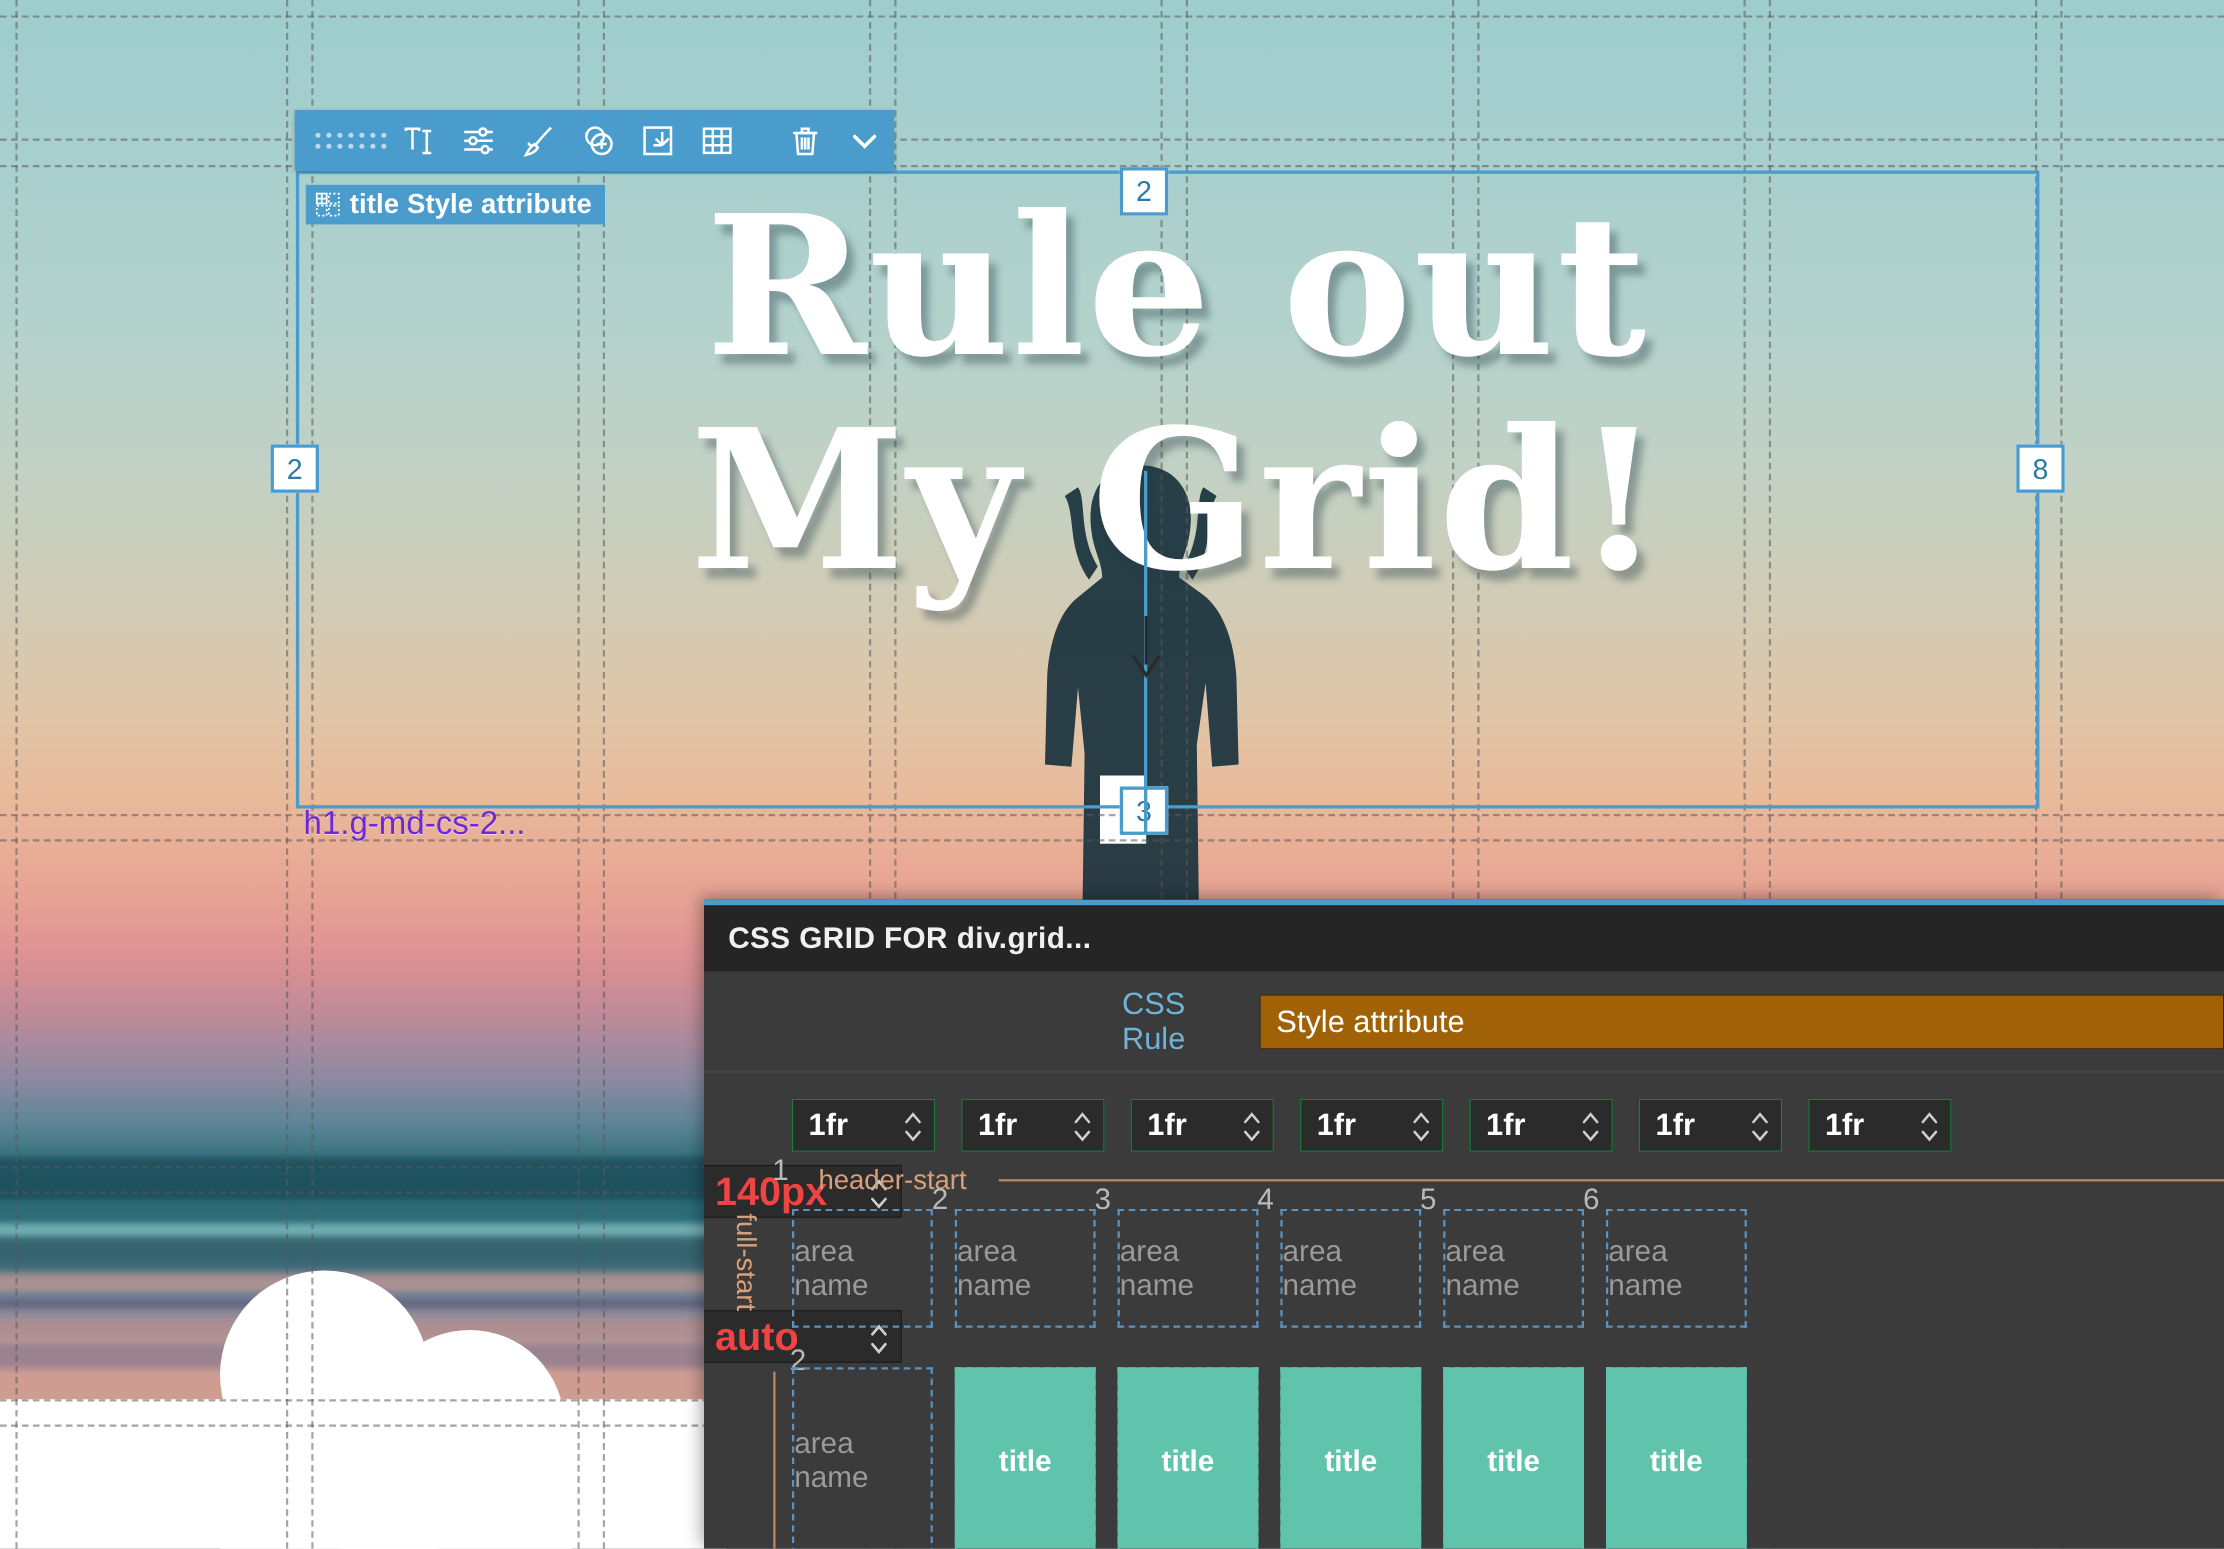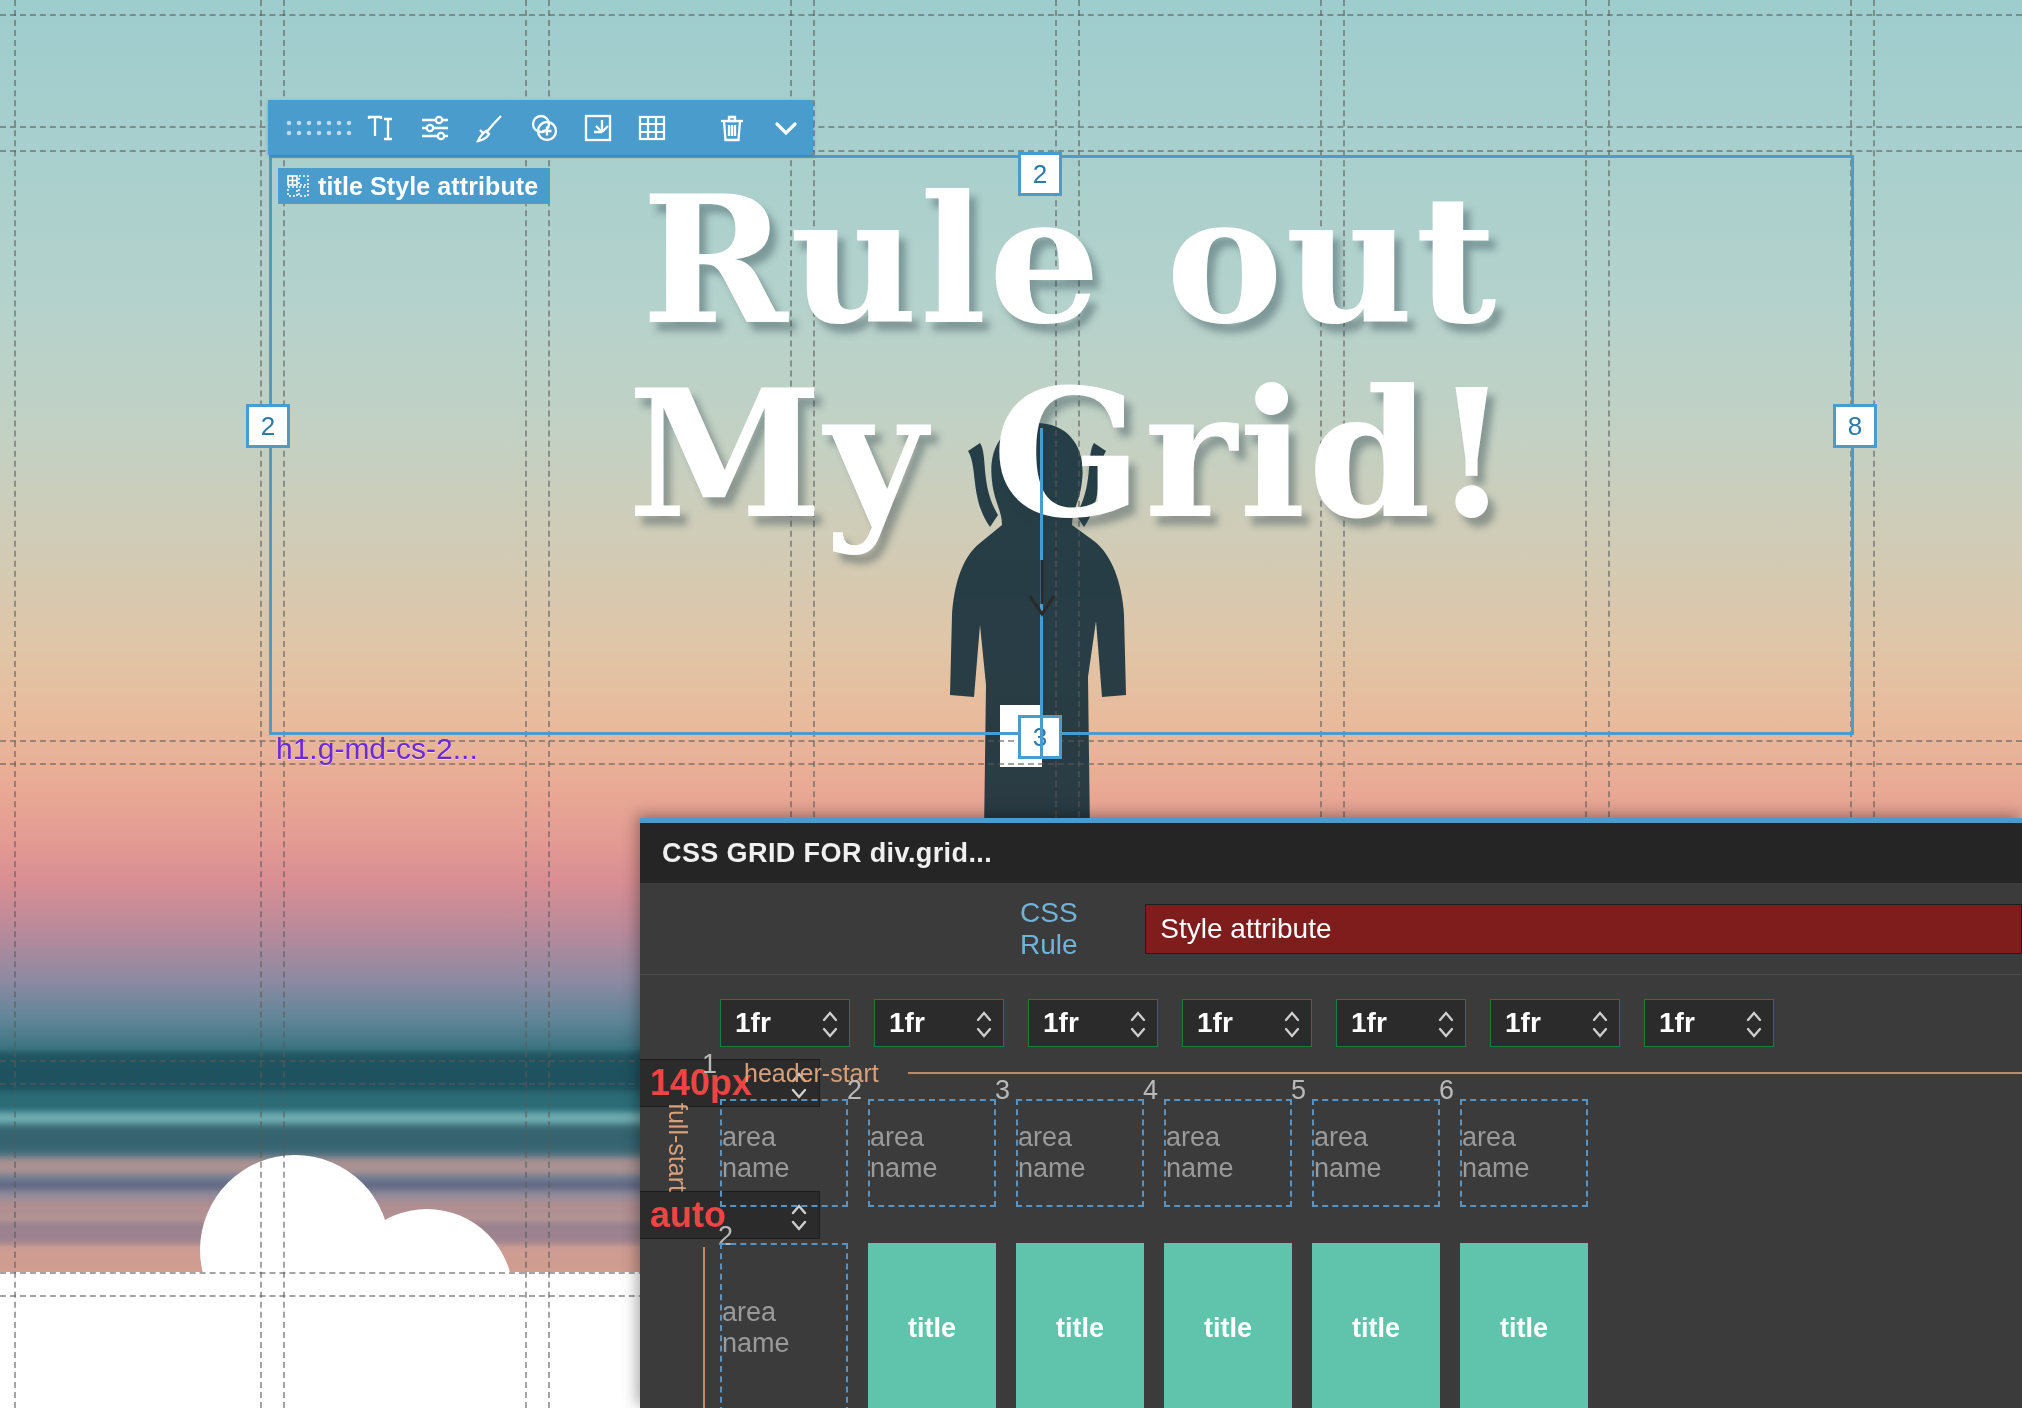--- a/index.html
+++ b/index.html
@@ -131,21 +131,21 @@
   .gp-title {
     height:60px; background:#252526; display:flex; align-items:center;
     padding-left:22px; font-size:27px; color:#f0f0f0; font-weight:bold; letter-spacing:.4px;
   }
   .gp-rulerow {
     height:92px; display:flex; align-items:center; padding-left:0px;
     border-bottom:1px solid #4c4c4c;
   }
   .gp-rulerow .lbl { color:#6fb4d8; font-size:28px; margin-left:380px; margin-right:18px; }
   .rule-input {
-    background:#7f1d1d; border:1px solid #1f1f1f; color:#fff;
+    background:#a16207; border:1px solid #1f1f1f; color:#fff;
     font-size:28px; padding:2px 14px; width:1000px; height:50px;
     font-family:"Liberation Sans", sans-serif; outline:none;
   }
 
   .gp-body { position:relative; height:438px; }
 
   
   .col-inputs { position:absolute; left:80px; top:24px; display:flex; gap:24px; }
   .num-field {
     position:relative; width:130px; height:48px; background:#2b2b2b;

